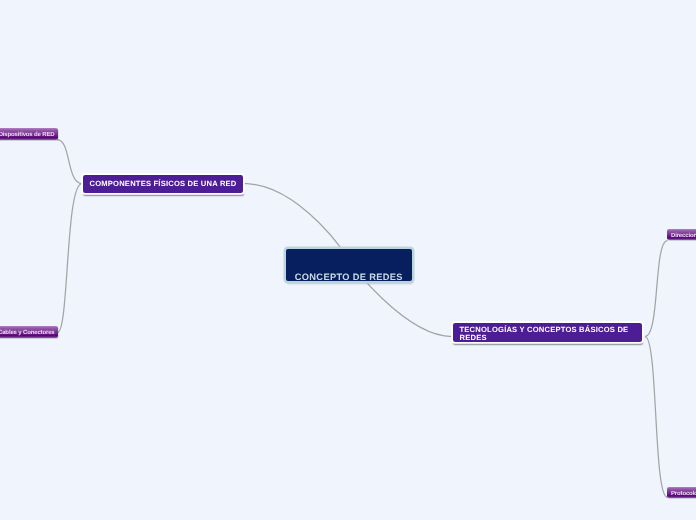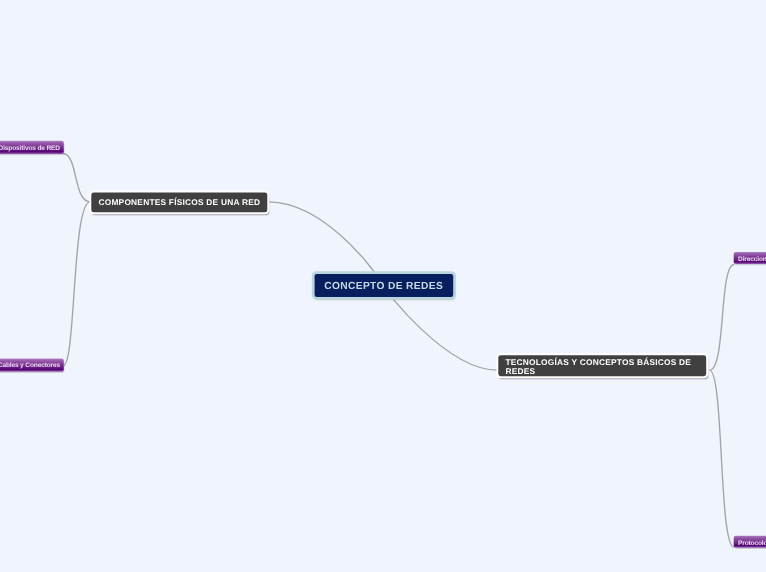--- a/index.html
+++ b/index.html
@@ -4,27 +4,27 @@
 <style>
   html,body{margin:0;padding:0;}
   body{width:696px;height:520px;overflow:hidden;background:#f0f4fd;
        font-family:"Liberation Sans",sans-serif;
        -webkit-font-smoothing:antialiased;text-rendering:geometricPrecision;}
   #canvas{position:relative;width:696px;height:520px;transform:translateZ(0);}
   svg.links{position:absolute;left:0;top:0;width:696px;height:520px;overflow:visible;}
   .node{position:absolute;box-sizing:border-box;white-space:nowrap;}
 
   
-  .root{left:285.7px;top:248.8px;width:126.2px;height:21px;background:#071f5e;
+  .root{left:285.7px;top:248.8px;width:126.2px;height:32px;background:#071f5e;
         border-radius:2px;color:#c7dae3;
         font-size:9.3px;font-weight:bold;letter-spacing:.32px;
-        display:flex;align-items:center;justify-content:center;
+        display:flex;align-items:flex-end;justify-content:center;
         box-shadow:0 0 0 2.5px #bcd5dd, 1px 2.5px 2px rgba(0,0,0,.20);}
 
-  .teal{background:#404040;border-radius:2.2px;color:#fff;
+  .teal{background:#4c1d95;border-radius:2.2px;color:#fff;
         font-size:7.6px;font-weight:bold;letter-spacing:.2px;line-height:8px;
         display:flex;align-items:center;padding:0 6.5px;
         box-shadow:0 0 0 1.8px #fff, 0.9px 2.2px 1.4px rgba(0,0,0,.42);}
   .teal.wrap{white-space:normal;}
   .teal>span{position:relative;top:.5px;}
   .teal.wrap>span{top:1.4px;}
   .purple>span{position:relative;top:1.1px;}
   .root>span{position:relative;top:1px;}
 
   .purple{background:linear-gradient(180deg,#b488c7 0%,#a06bb4 8%,#9354a7 20%,#8c4aa1 28%,

